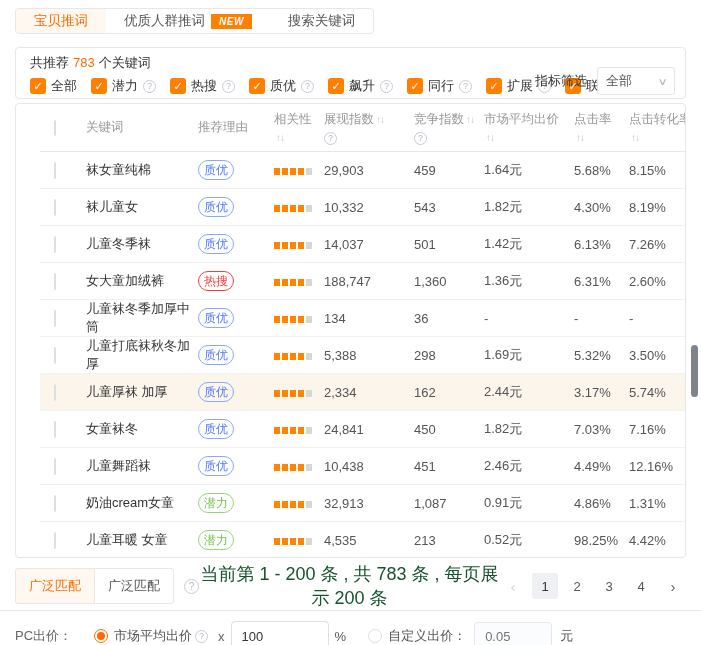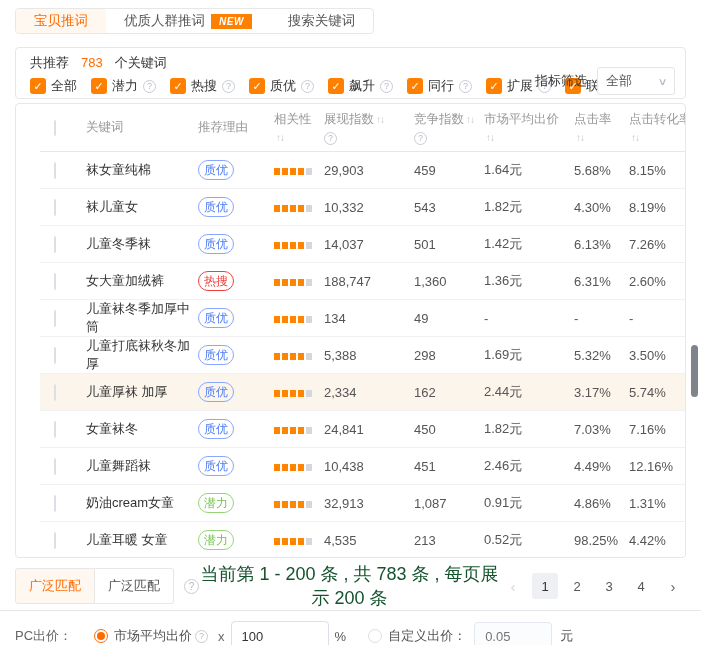--- a/index.html
+++ b/index.html
@@ -12,21 +12,21 @@
   .tab { padding:3px 18px; font-size:13.5px; color:#555; cursor:pointer;
     display:flex; align-items:center; gap:6px; white-space:nowrap; }
   .tab.active { color:#ff6a00; background:#fff8f0; }
   .new-badge { background:#ff8000; color:#fff; font-size:10px; font-weight:bold;
     font-style:italic; padding:2px 8px; border-radius:0; letter-spacing:.5px; }
 
   
   .filter-panel { position:absolute; left:15px; top:47px; width:671px; height:52px;
     border:1px solid #e7e7e7; border-radius:4px; padding:7px 14px; background:#fff; }
   .summary { font-size:13px; color:#333; line-height:16px; }
-  .summary .count { color:#ff6a00; margin:0 12px; }
+  .summary .count { color:#ff6a00; margin:0 4px; }
   .check-row { display:flex; align-items:center; margin-top:6px; gap:14px; }
   .check-item { display:flex; align-items:center; gap:5px; font-size:13px; color:#333; cursor:pointer; }
   .cbox { width:16px; height:16px; border-radius:3px; background:#ff8000;
     color:#fff; font-size:11px; font-weight:bold; line-height:16px; text-align:center; }
   .help { display:inline-block; width:13px; height:13px; border:1px solid #c8ccd4;
     border-radius:50%; color:#b4bac4; font-size:9px; line-height:11px; text-align:center;
     flex:none; }
   .metric-filter { position:absolute; right:10px; top:19px; display:flex; align-items:center; gap:10px; }
   .metric-filter .mf-label { font-size:13px; color:#333; }
   .select { width:78px; height:28px; border:1px solid #e3e5e9; border-radius:3px;
@@ -284,21 +284,21 @@
         <div class="cell c-kw"><span>儿童袜冬季加厚中筒</span></div>
         <div class="cell c-badge"><span class="badge blue">质优</span></div>
         <div class="cell c-rel"><span class="bars">
             <span class="bar"></span>
             <span class="bar"></span>
             <span class="bar"></span>
             <span class="bar"></span>
             <span class="bar off"></span>
           </span></div>
         <div class="cell c-disp"><span class="num">134</span></div>
-        <div class="cell c-comp"><span class="num">49</span></div>
+        <div class="cell c-comp"><span class="num">36</span></div>
         <div class="cell c-bid"><span class="num">-</span></div>
         <div class="cell c-ctr"><span class="num">-</span></div>
         <div class="cell c-cvr"><span class="num">-</span></div>
       </div>
       <div class="t-row">
         <div class="cell c-check"><span class="rowbox"></span></div>
         <div class="cell c-kw"><span>儿童打底袜秋冬加厚</span></div>
         <div class="cell c-badge"><span class="badge blue">质优</span></div>
         <div class="cell c-rel"><span class="bars">
             <span class="bar"></span>

